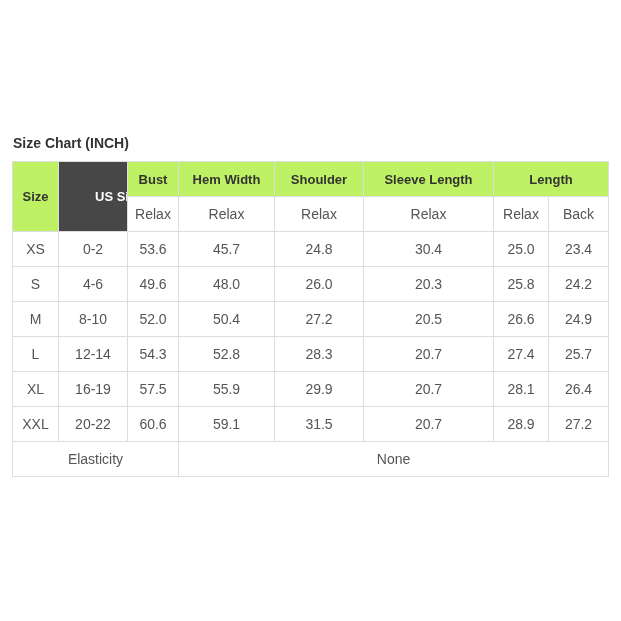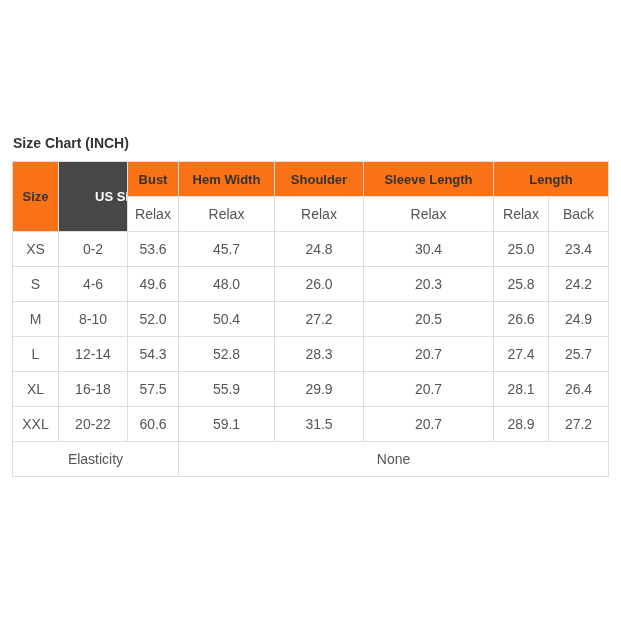--- a/index.html
+++ b/index.html
@@ -35,21 +35,21 @@
     height: 34px;
     padding: 0 2px;
     font-size: 14px;
     font-weight: normal;
     color: #555555;
     background: #ffffff;
     overflow: hidden;
     white-space: nowrap;
   }
   table.size-chart th.hdr {
-    background: #f97316;
+    background: #bef264;
     color: #333333;
     font-weight: bold;
     font-size: 13px;
   }
   table.size-chart th.hdr-dark {
     background: #474747;
     color: #ffffff;
     font-weight: bold;
     font-size: 13px;
     padding-left: 36px;
@@ -127,21 +127,21 @@
         <td>12-14</td>
         <td>54.3</td>
         <td>52.8</td>
         <td>28.3</td>
         <td>20.7</td>
         <td>27.4</td>
         <td>25.7</td>
       </tr>
       <tr>
         <td>XL</td>
-        <td>16-18</td>
+        <td>16-19</td>
         <td>57.5</td>
         <td>55.9</td>
         <td>29.9</td>
         <td>20.7</td>
         <td>28.1</td>
         <td>26.4</td>
       </tr>
       <tr>
         <td>XXL</td>
         <td>20-22</td>

